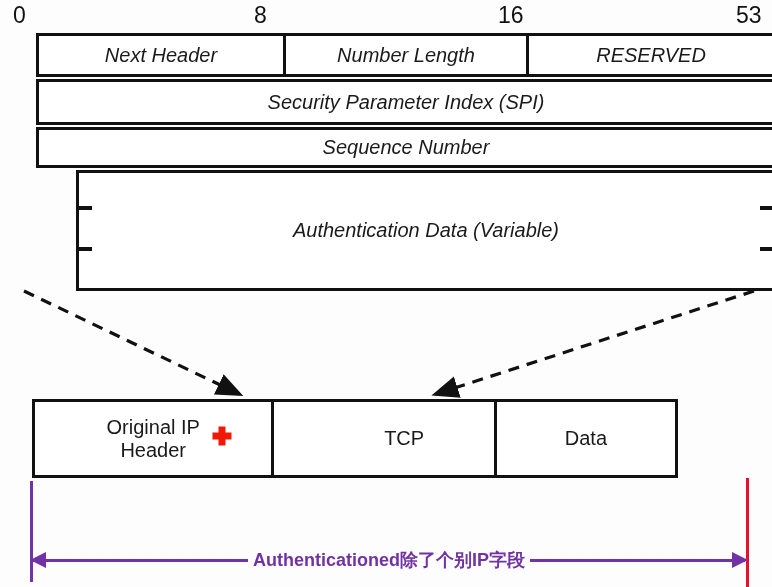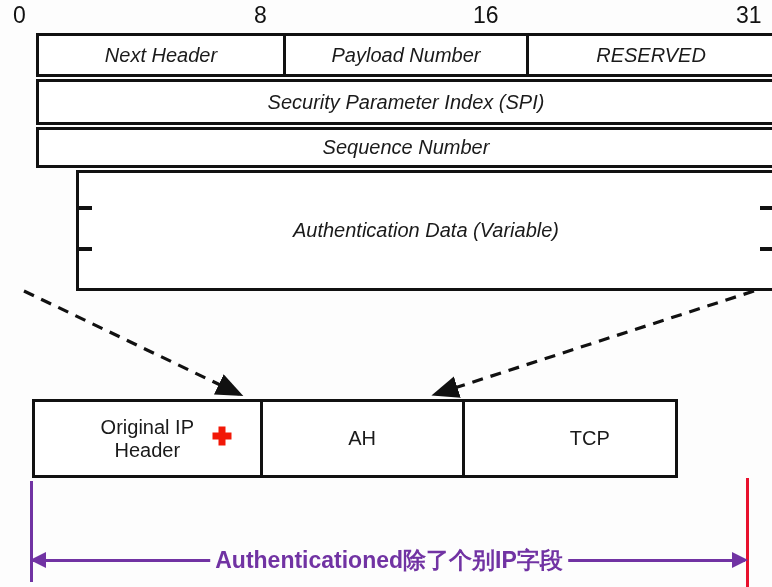--- a/index.html
+++ b/index.html
@@ -15,21 +15,21 @@
   body{font-family:"Liberation Sans","DejaVu Sans",sans-serif;color:var(--text);}
   .canvas{
     position:relative;width:772px;height:587px;background:var(--bg);overflow:hidden;
   }
   
   .bit-label{
     position:absolute;top:2px;font-size:23px;color:var(--line);line-height:26px;
   }
   .bit-0{left:13px;}
   .bit-8{left:254px;}
-  .bit-16{left:473px;}
+  .bit-16{left:498px;}
   .bit-31{left:736px;}
   
   .ah-table{position:absolute;left:36px;top:33px;width:740px;font-style:italic;}
   .ah-row{
     border:3px solid var(--line);background:#fff;display:flex;align-items:center;
     justify-content:center;font-size:20px;text-align:center;
   }
   .ah-row + .ah-row{margin-top:2px;}
   .row-fields{height:44px;}
   .row-spi{height:46px;}
@@ -69,38 +69,38 @@
   .plus-icon{position:absolute;left:176px;top:23px;width:22px;height:22px;}
   
   .vline-left{position:absolute;left:30px;top:481px;width:3px;height:101px;background:var(--purple);}
   .vline-right{position:absolute;left:746px;top:478px;width:3px;height:109px;background:var(--red);}
   .range-line{position:absolute;left:33px;top:559px;width:712px;height:3px;background:var(--purple);}
   .range-head{position:absolute;top:552px;width:0;height:0;border-top:8px solid transparent;border-bottom:8px solid transparent;}
   .range-head.left{left:30px;border-right:16px solid var(--purple);}
   .range-head.right{left:732px;border-left:16px solid var(--purple);}
   .range-label{
     position:absolute;left:389px;top:543px;transform:translateX(-50%);
-    font-size:23px;font-weight:bold;color:var(--purple);background:var(--bg);
+    font-size:18px;font-weight:bold;color:var(--purple);background:var(--bg);
     padding:0 5px;white-space:nowrap;line-height:34px;
   }
 </style>
 </head>
 <body>
 
 <div class="canvas">
 
   <span class="bit-label bit-0">0</span>
   <span class="bit-label bit-8">8</span>
   <span class="bit-label bit-16">16</span>
-  <span class="bit-label bit-31">31</span>
+  <span class="bit-label bit-31">53</span>
 
   <div class="ah-table">
     <div class="ah-row row-fields">
       <div class="ah-cell c1">Next Header</div>
-      <div class="ah-cell c2">Payload Number</div>
+      <div class="ah-cell c2">Number Length</div>
       <div class="ah-cell c3">RESERVED</div>
     </div>
     <div class="ah-row row-spi">Security Parameter Index (SPI)</div>
     <div class="ah-row row-seq">Sequence Number</div>
     <div class="ah-row row-auth">
       <span>Authentication Data (Variable)</span>
       <span class="tick tl1"></span>
       <span class="tick tl2"></span>
       <span class="tick tr1"></span>
       <span class="tick tr2"></span>
@@ -114,22 +114,22 @@
       </marker>
     </defs>
     <line x1="24" y1="291" x2="239" y2="394" marker-end="url(#mk)"></line>
     <line x1="754" y1="291" x2="436" y2="394" marker-end="url(#mk)"></line>
   </svg>
 
   <div class="packet">
     <div class="pk-cell pk-c1">
       <span class="wrap">Original IP Header</span>
     </div>
-    <div class="pk-cell pk-c2">AH</div>
     <div class="pk-cell pk-c3">TCP</div>
+    <div class="pk-cell pk-c4">Data</div>
     <svg class="plus-icon" viewBox="0 0 22 22">
       <path d="M7.5 1.5 h7 v6 h6 v7 h-6 v6 h-7 v-6 h-6 v-7 h6 z" fill="var(--plus_red)"></path>
     </svg>
   </div>
 
   <div class="vline-left"></div>
   <div class="vline-right"></div>
   <div class="range-line"></div>
   <div class="range-head left"></div>
   <div class="range-head right"></div>

